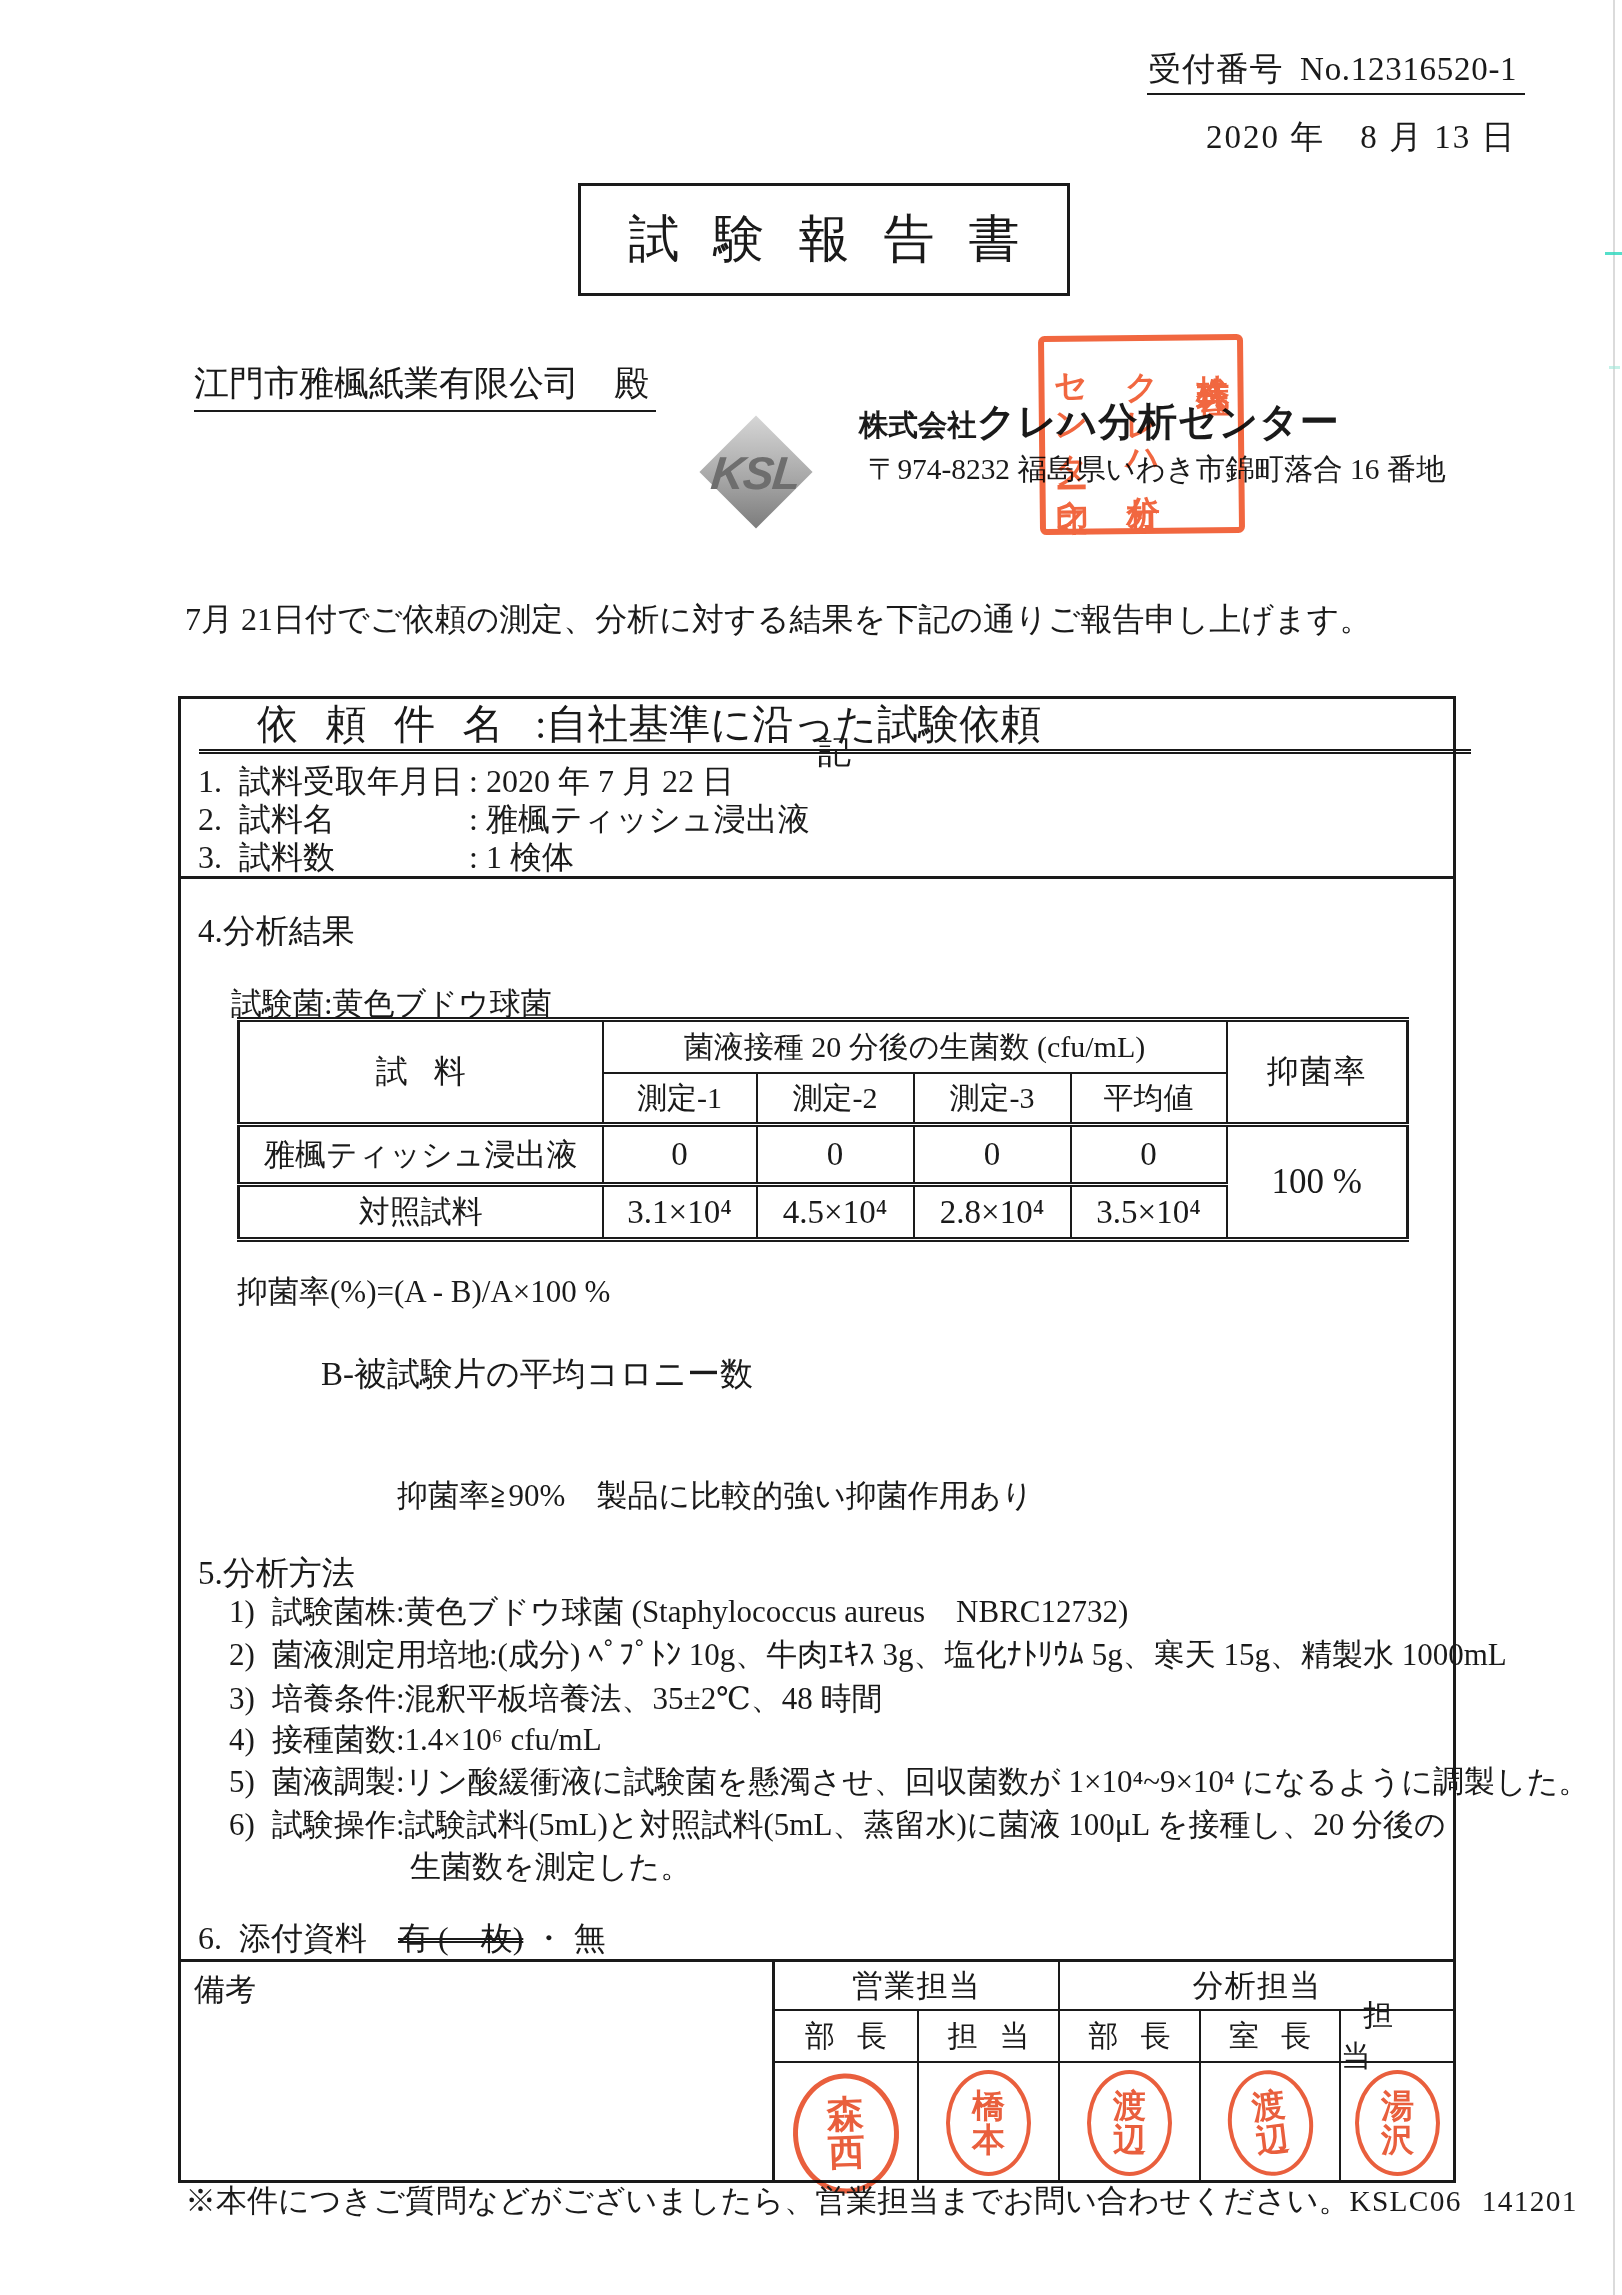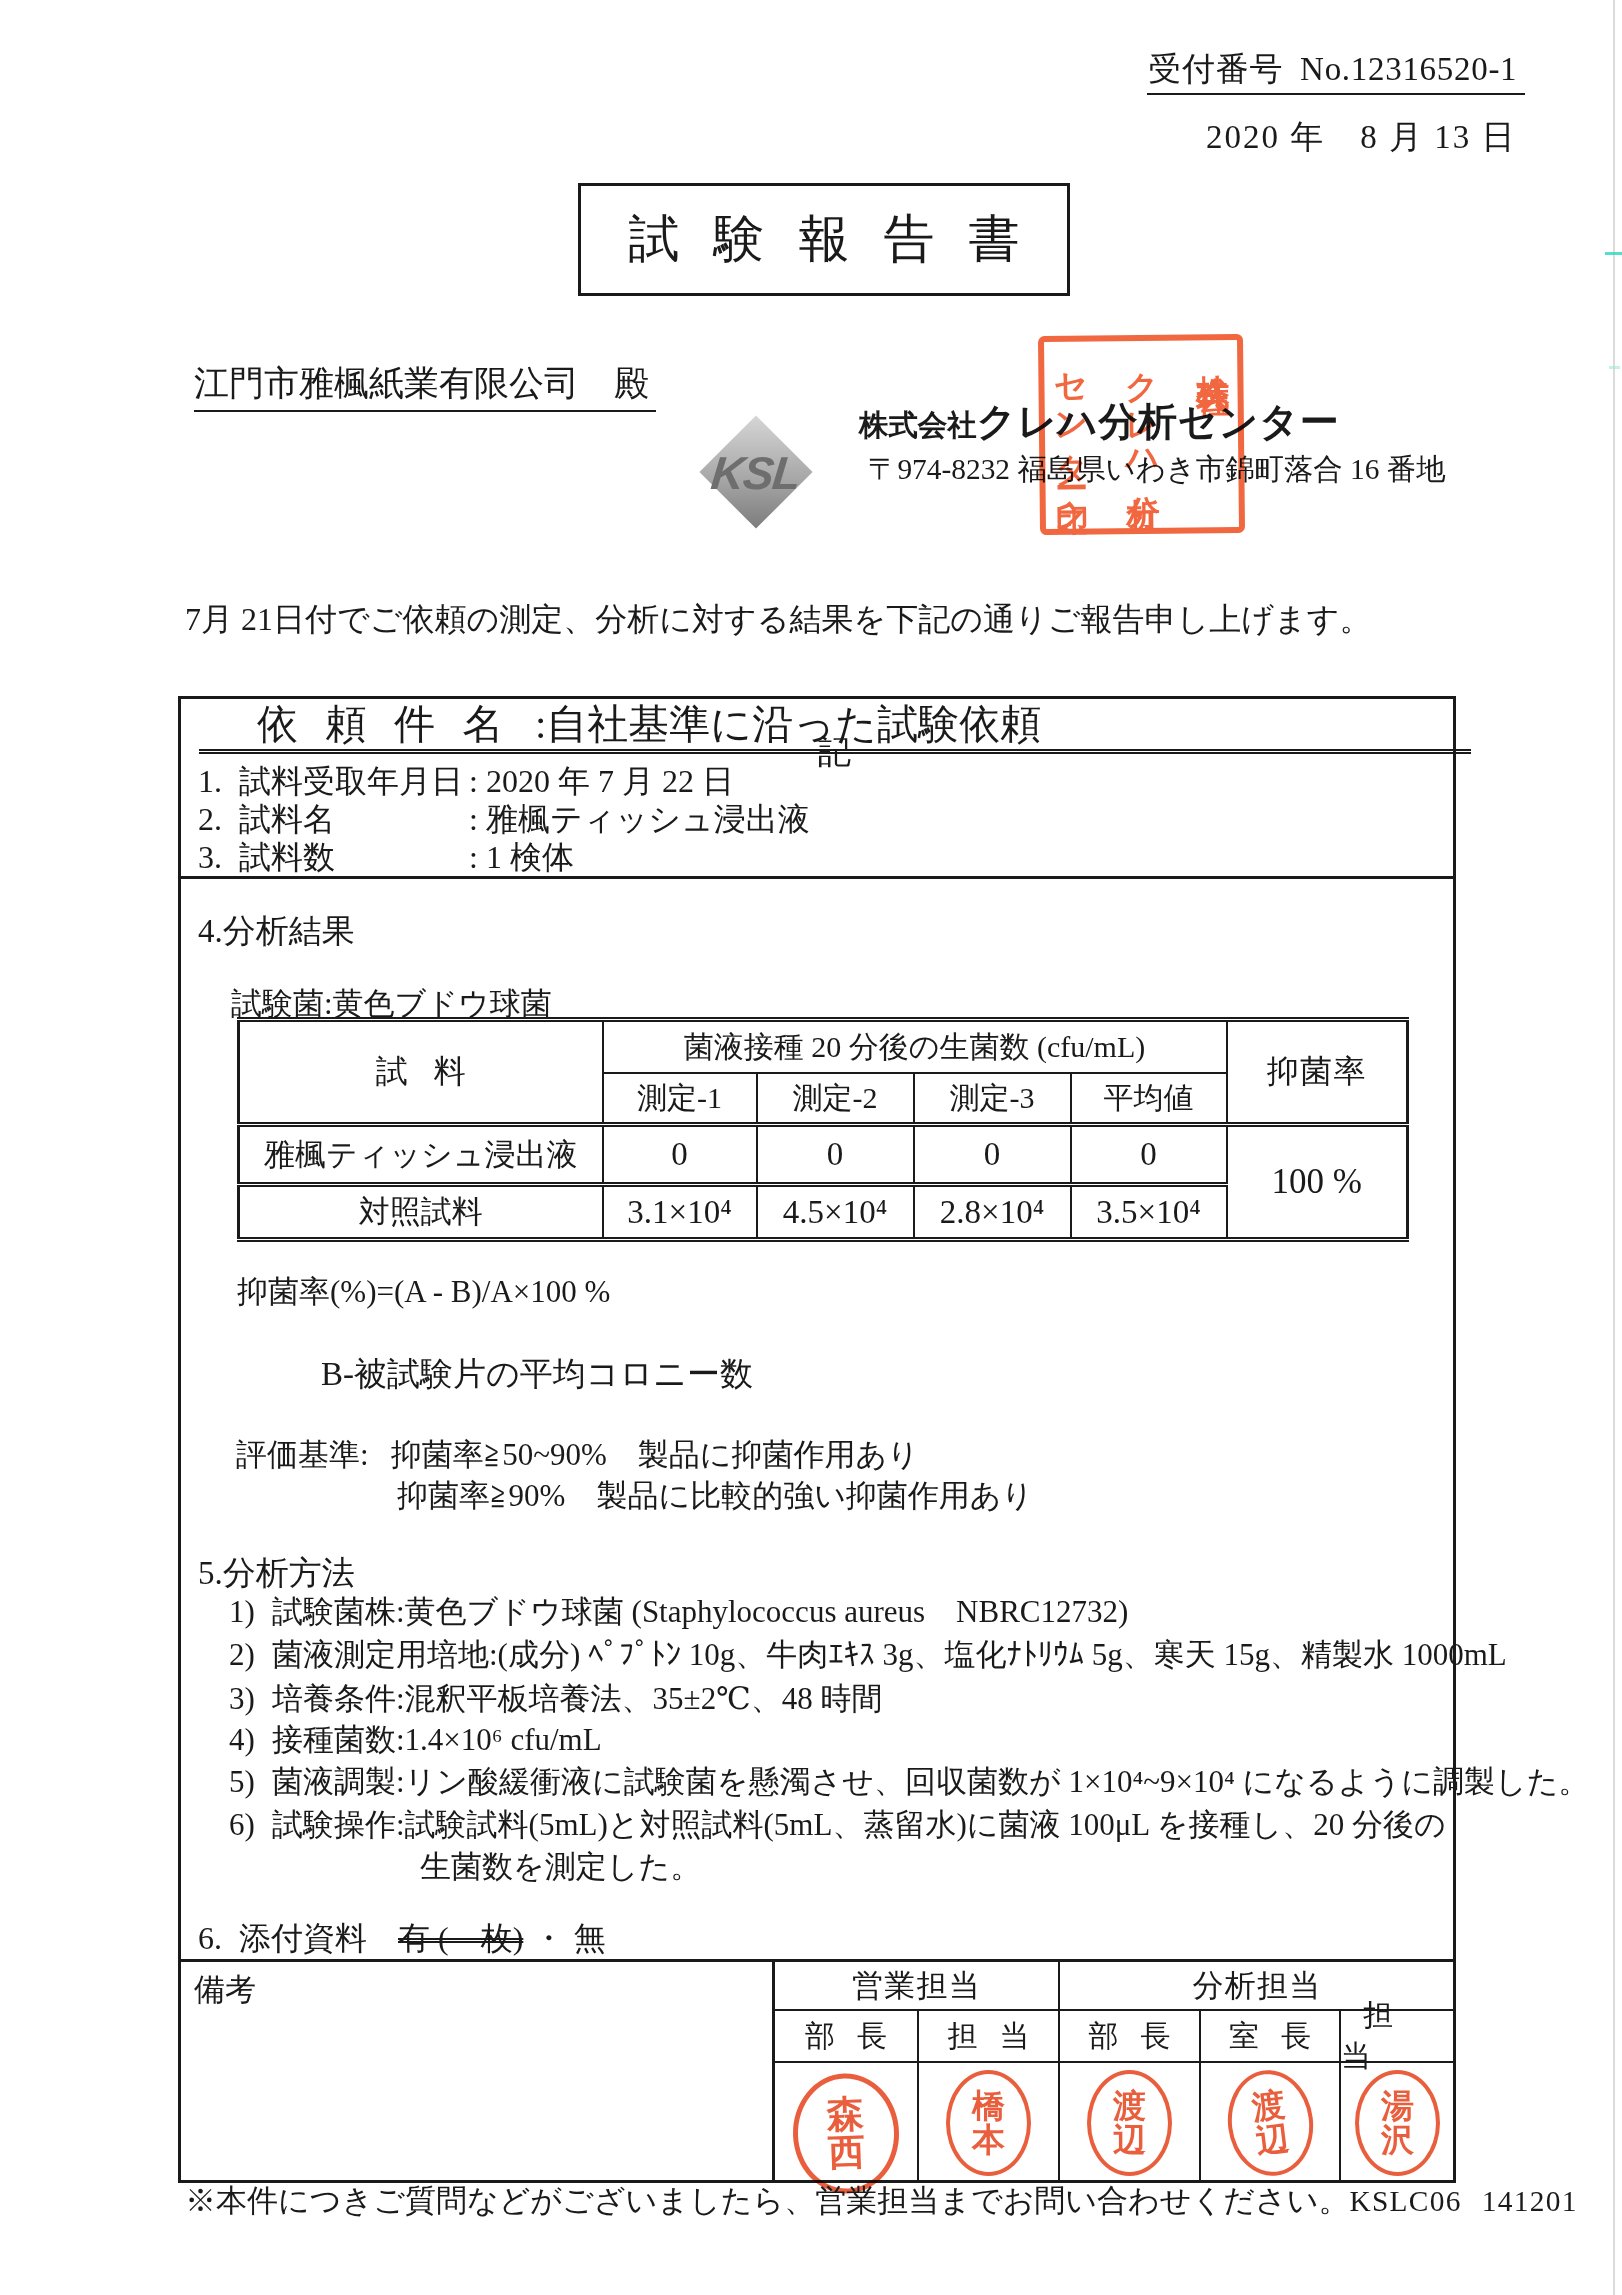--- a/index.html
+++ b/index.html
@@ -80,21 +80,21 @@
   .formula2{left:55px;top:615px;font-size:31px;}
   .formula3{left:140px;top:656px;font-size:33px;}
   .eval1{left:55px;top:738px;font-size:31px;}
   .eval1 .etext{margin-left:22px;}
   .eval2{left:216px;top:779px;font-size:31px;}
 
   .h-methods{left:17px;top:855px;}
   .mitem{left:48px;font-size:31px;display:flex;}
   .mitem .mno{width:43px;}
   .mitem .ital{}
-  .mcont{left:239px;top:1150px;font-size:31px;}
+  .mcont{left:229px;top:1150px;font-size:31px;}
 
   .attach{left:17px;top:1221px;font-size:32px;display:flex;}
   .attach .ano{width:41px;}
   .attach .strike{margin-left:31px;text-decoration:line-through;text-decoration-style:double;
                   text-decoration-thickness:2px;}
   .attach .sep{margin:0 9.2px;}
 
   
   .signtable{left:0;top:1260px;width:100%;bottom:0;border-top:3.3px solid #1a1a1a;box-sizing:border-box;
              display:grid;grid-template-columns:594px 142px 141px 141px 140px 115px;
@@ -226,23 +226,20 @@
         <td class="valcell">4.5×10⁴</td>
         <td class="valcell">2.8×10⁴</td>
         <td class="valcell">3.5×10⁴</td>
       </tr>
     </tbody>
       </table>
 
     <div class="abs formula1 line">抑菌率(%)=(A - B)/A×100 %</div>
     <div class="abs formula3 line">B-被試験片の平均コロニー数</div>
 
-    <div class="abs eval1 line">
-      <span>評価基準:</span><span class="etext">抑菌率≧50~90%　製品に抑菌作用あり</span>
-    </div>
     <div class="abs eval2 line">抑菌率≧90%　製品に比較的強い抑菌作用あり</div>
 
     <div class="abs sec-heading h-methods line">5.分析方法</div>
 
     <div class="abs mitem line" style="top:895px;">
       <span class="mno">1)</span>
       <span><span>試験菌株:黄色ブドウ球菌 (</span><span class="ital">Staphylococcus aureus</span><span>　NBRC12732)</span></span>
     </div>
     <div class="abs mitem line" style="top:938px;">
       <span class="mno">2)</span>

